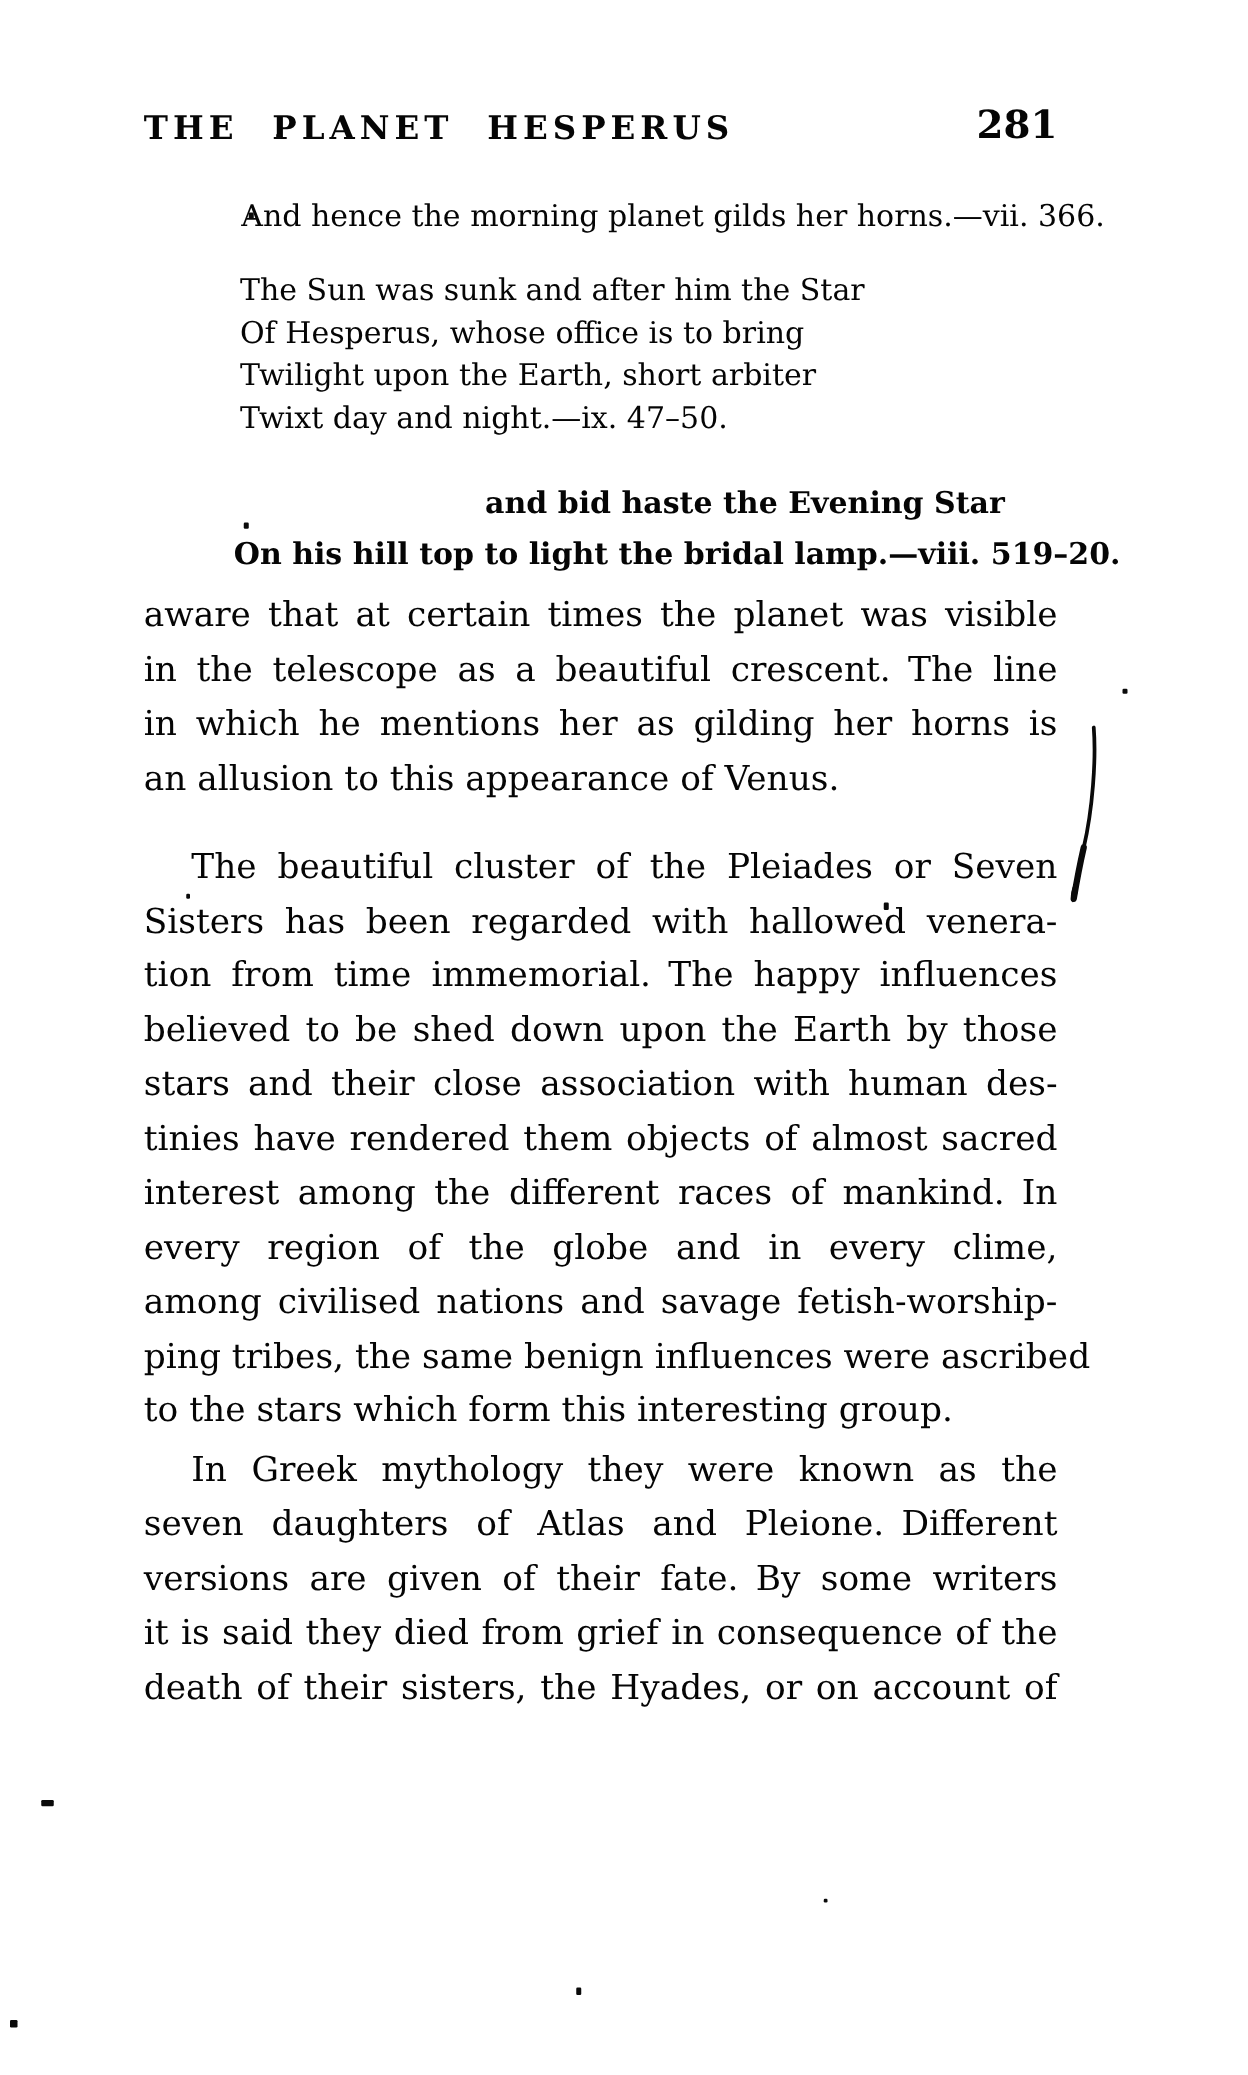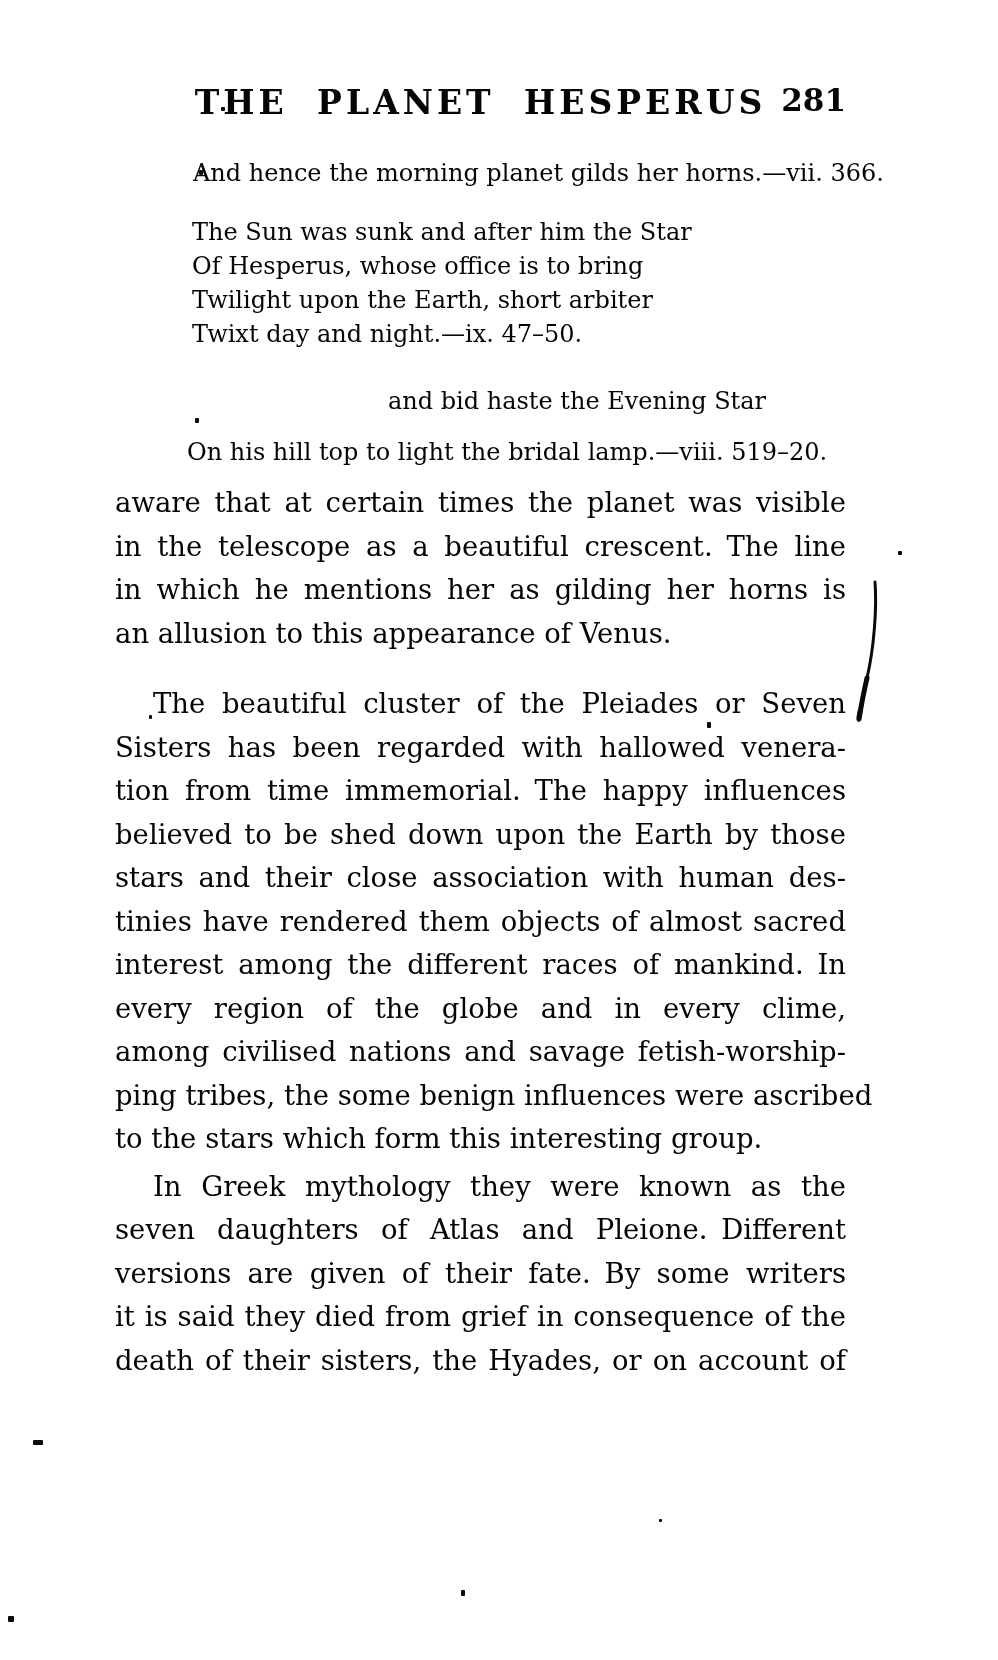--- a/index.html
+++ b/index.html
@@ -22,22 +22,22 @@
     top: 0;
     width: 731px;
   }
   
   .header {
     position: relative;
     margin-top: 86px;
     height: 36px;
   }
   .running-header {
-    text-align: center;
-    font-size: 33px;
+    text-align: left;
+    font-size: 26px;
     font-weight: 700;
     letter-spacing: 4px;
     word-spacing: 14px;
     line-height: 34px;
     white-space: nowrap;
   }
   .page-number {
     position: absolute;
     right: 0;
     top: -4px;
@@ -55,23 +55,24 @@
     line-height: 30px;
   }
   .quote-ix {
     margin-top: 27px;
     padding-left: 77px;
     line-height: 34px;
   }
   .quote-viii {
     margin-top: 30px;
     line-height: 41px;
+    font-weight: bold;
   }
   .vl-deep-indent { padding-left: 273px; }
-  .vl-left { padding-left: 72px; margin-top: 10px; }
+  .vl-left { padding-left: 72px; }
   
   .para {
     font-size: 27.5px;
     line-height: 43.5px;
   }
   .body-line {
     white-space: nowrap;
     text-justify: inter-word;
   }
   .body-line.j {
@@ -157,21 +158,21 @@
     <div class="para para-pleiades">
       <div class="body-line j indent">The beautiful cluster of the Pleiades or Seven</div>
       <div class="body-line j">Sisters has been regarded with hallowed venera-</div>
       <div class="body-line j">tion from time immemorial. The happy influences</div>
       <div class="body-line j">believed to be shed down upon the Earth by those</div>
       <div class="body-line j">stars and their close association with human des-</div>
       <div class="body-line j">tinies have rendered them objects of almost sacred</div>
       <div class="body-line j">interest among the different races of mankind. In</div>
       <div class="body-line j">every region of the globe and in every clime,</div>
       <div class="body-line j">among civilised nations and savage fetish-worship-</div>
-      <div class="body-line j">ping tribes, the some benign influences were ascribed</div>
+      <div class="body-line j">ping tribes, the same benign influences were ascribed</div>
       <div class="body-line l">to the stars which form this interesting group.</div>
     </div>
 
     <div class="para para-mythology">
       <div class="body-line j indent">In Greek mythology they were known as the</div>
       <div class="body-line j">seven daughters of Atlas and Pleione. Different</div>
       <div class="body-line j">versions are given of their fate. By some writers</div>
       <div class="body-line j">it is said they died from grief in consequence of the</div>
       <div class="body-line j">death of their sisters, the Hyades, or on account of</div>
     </div>

